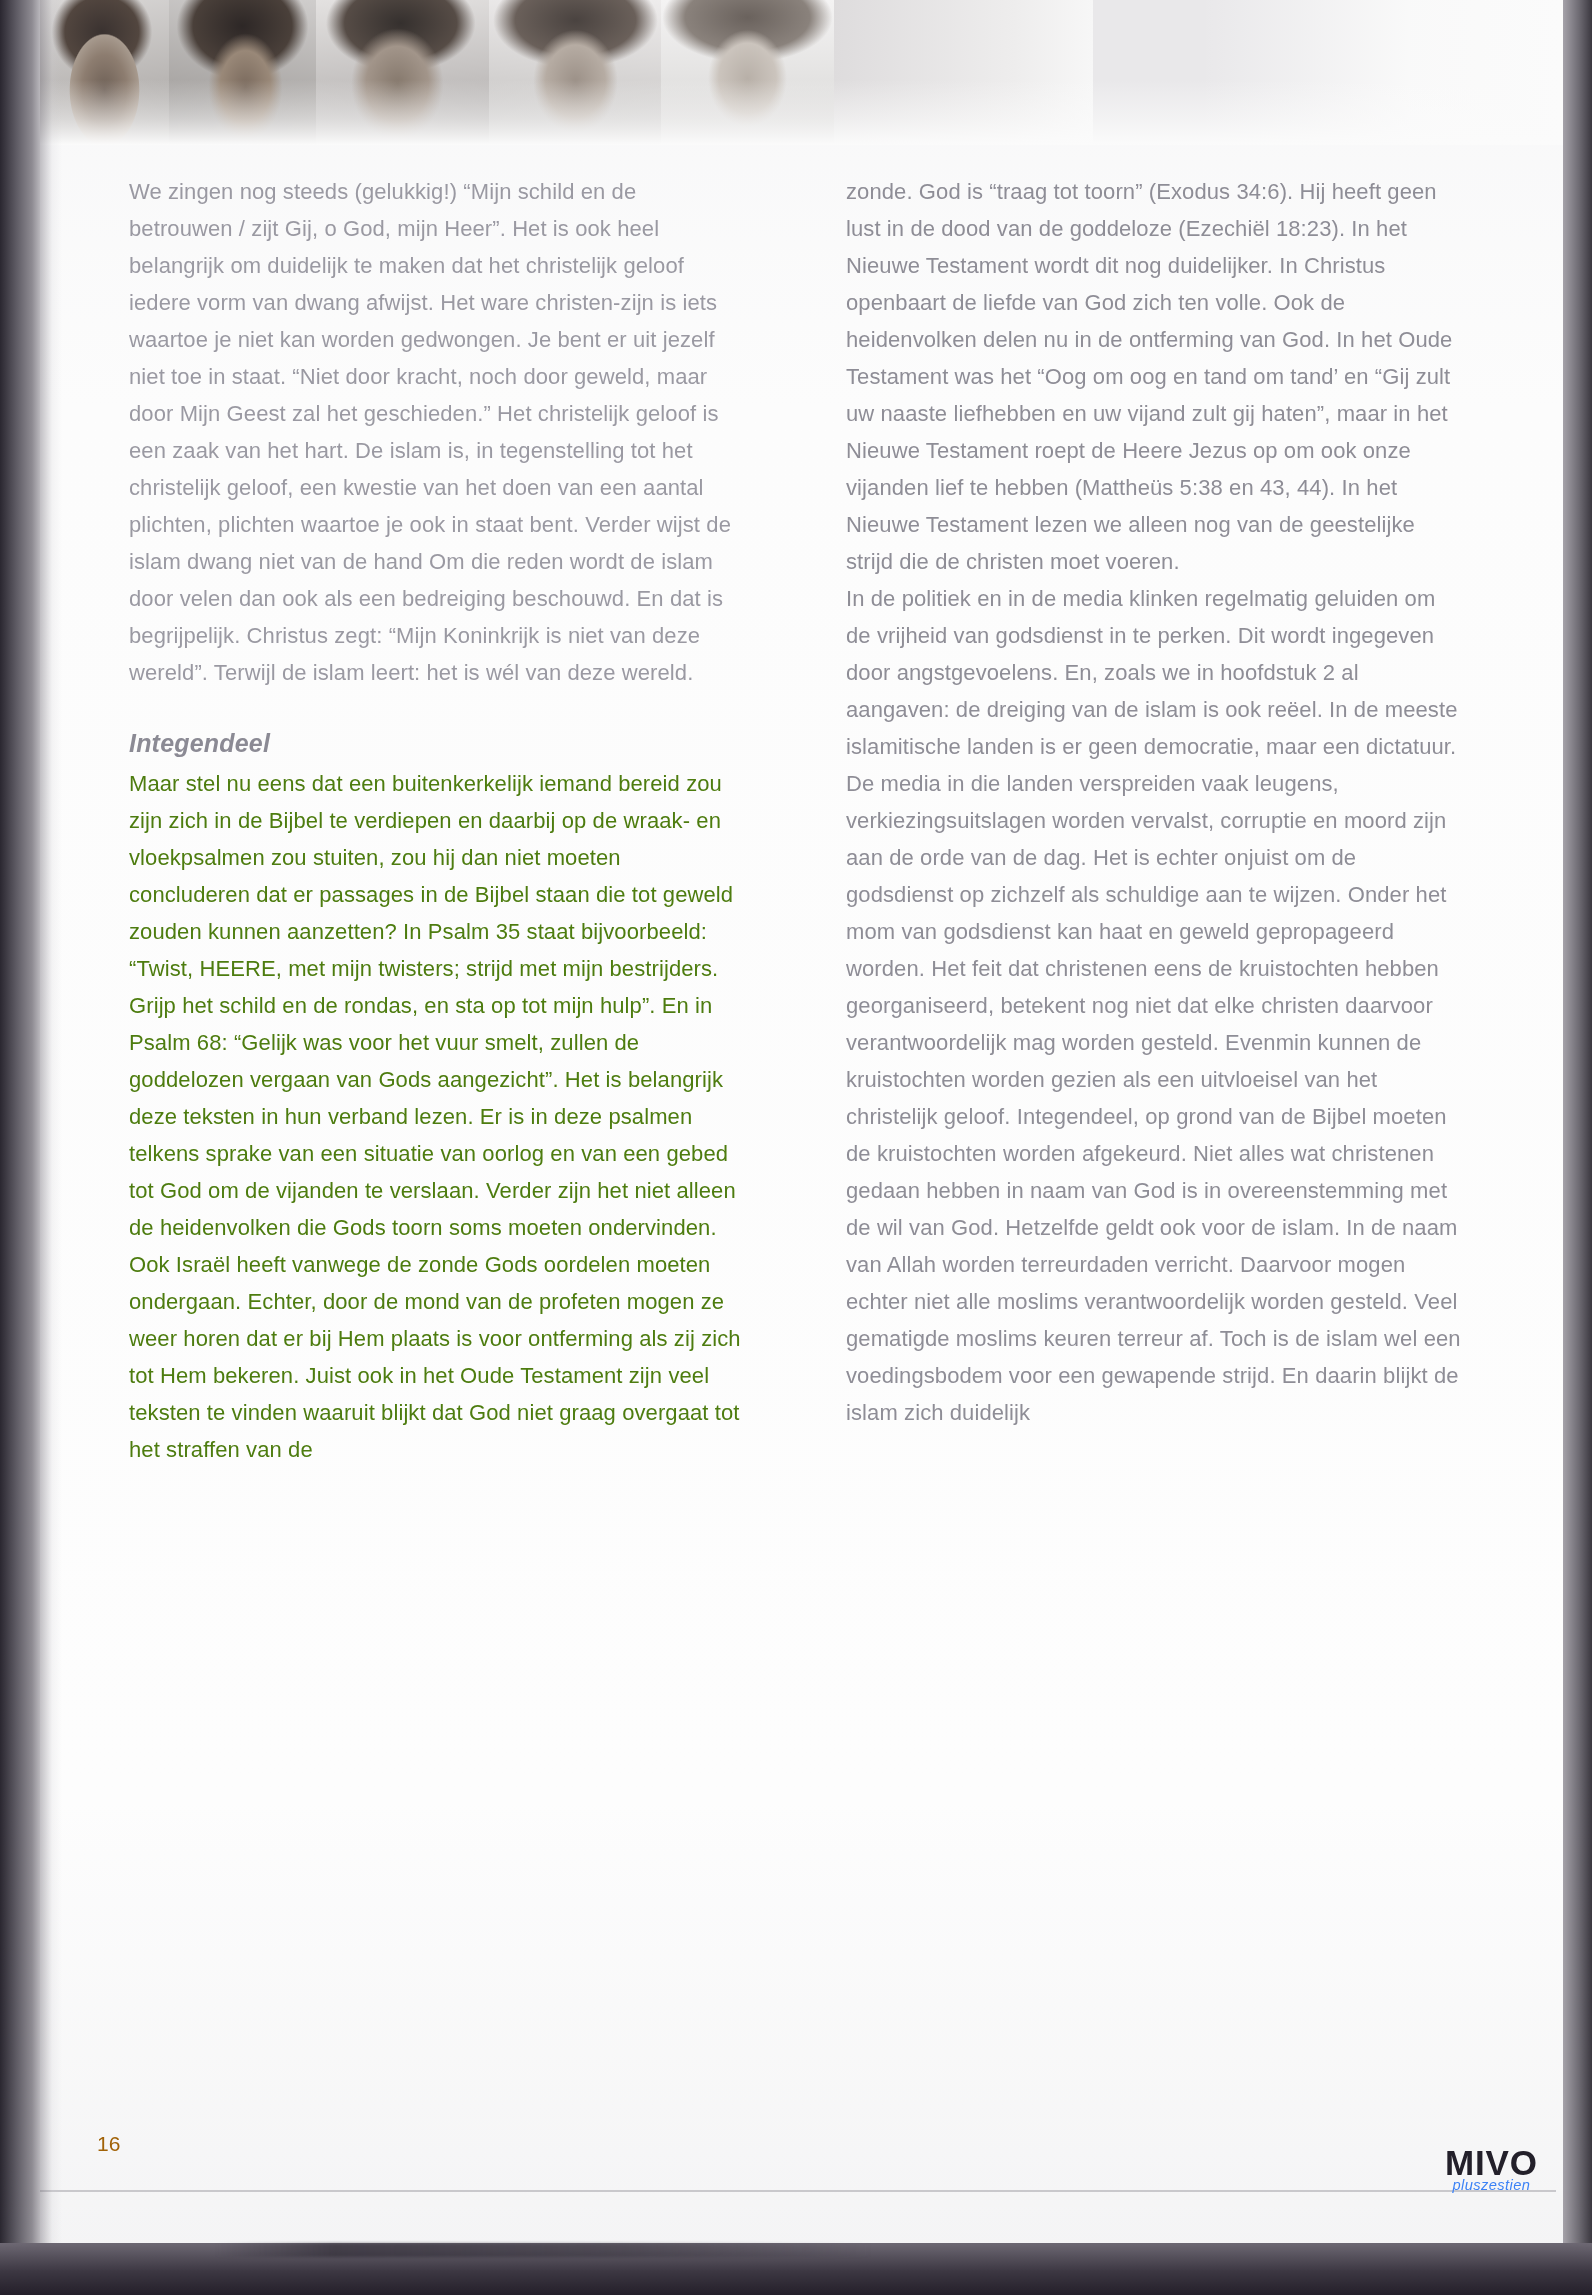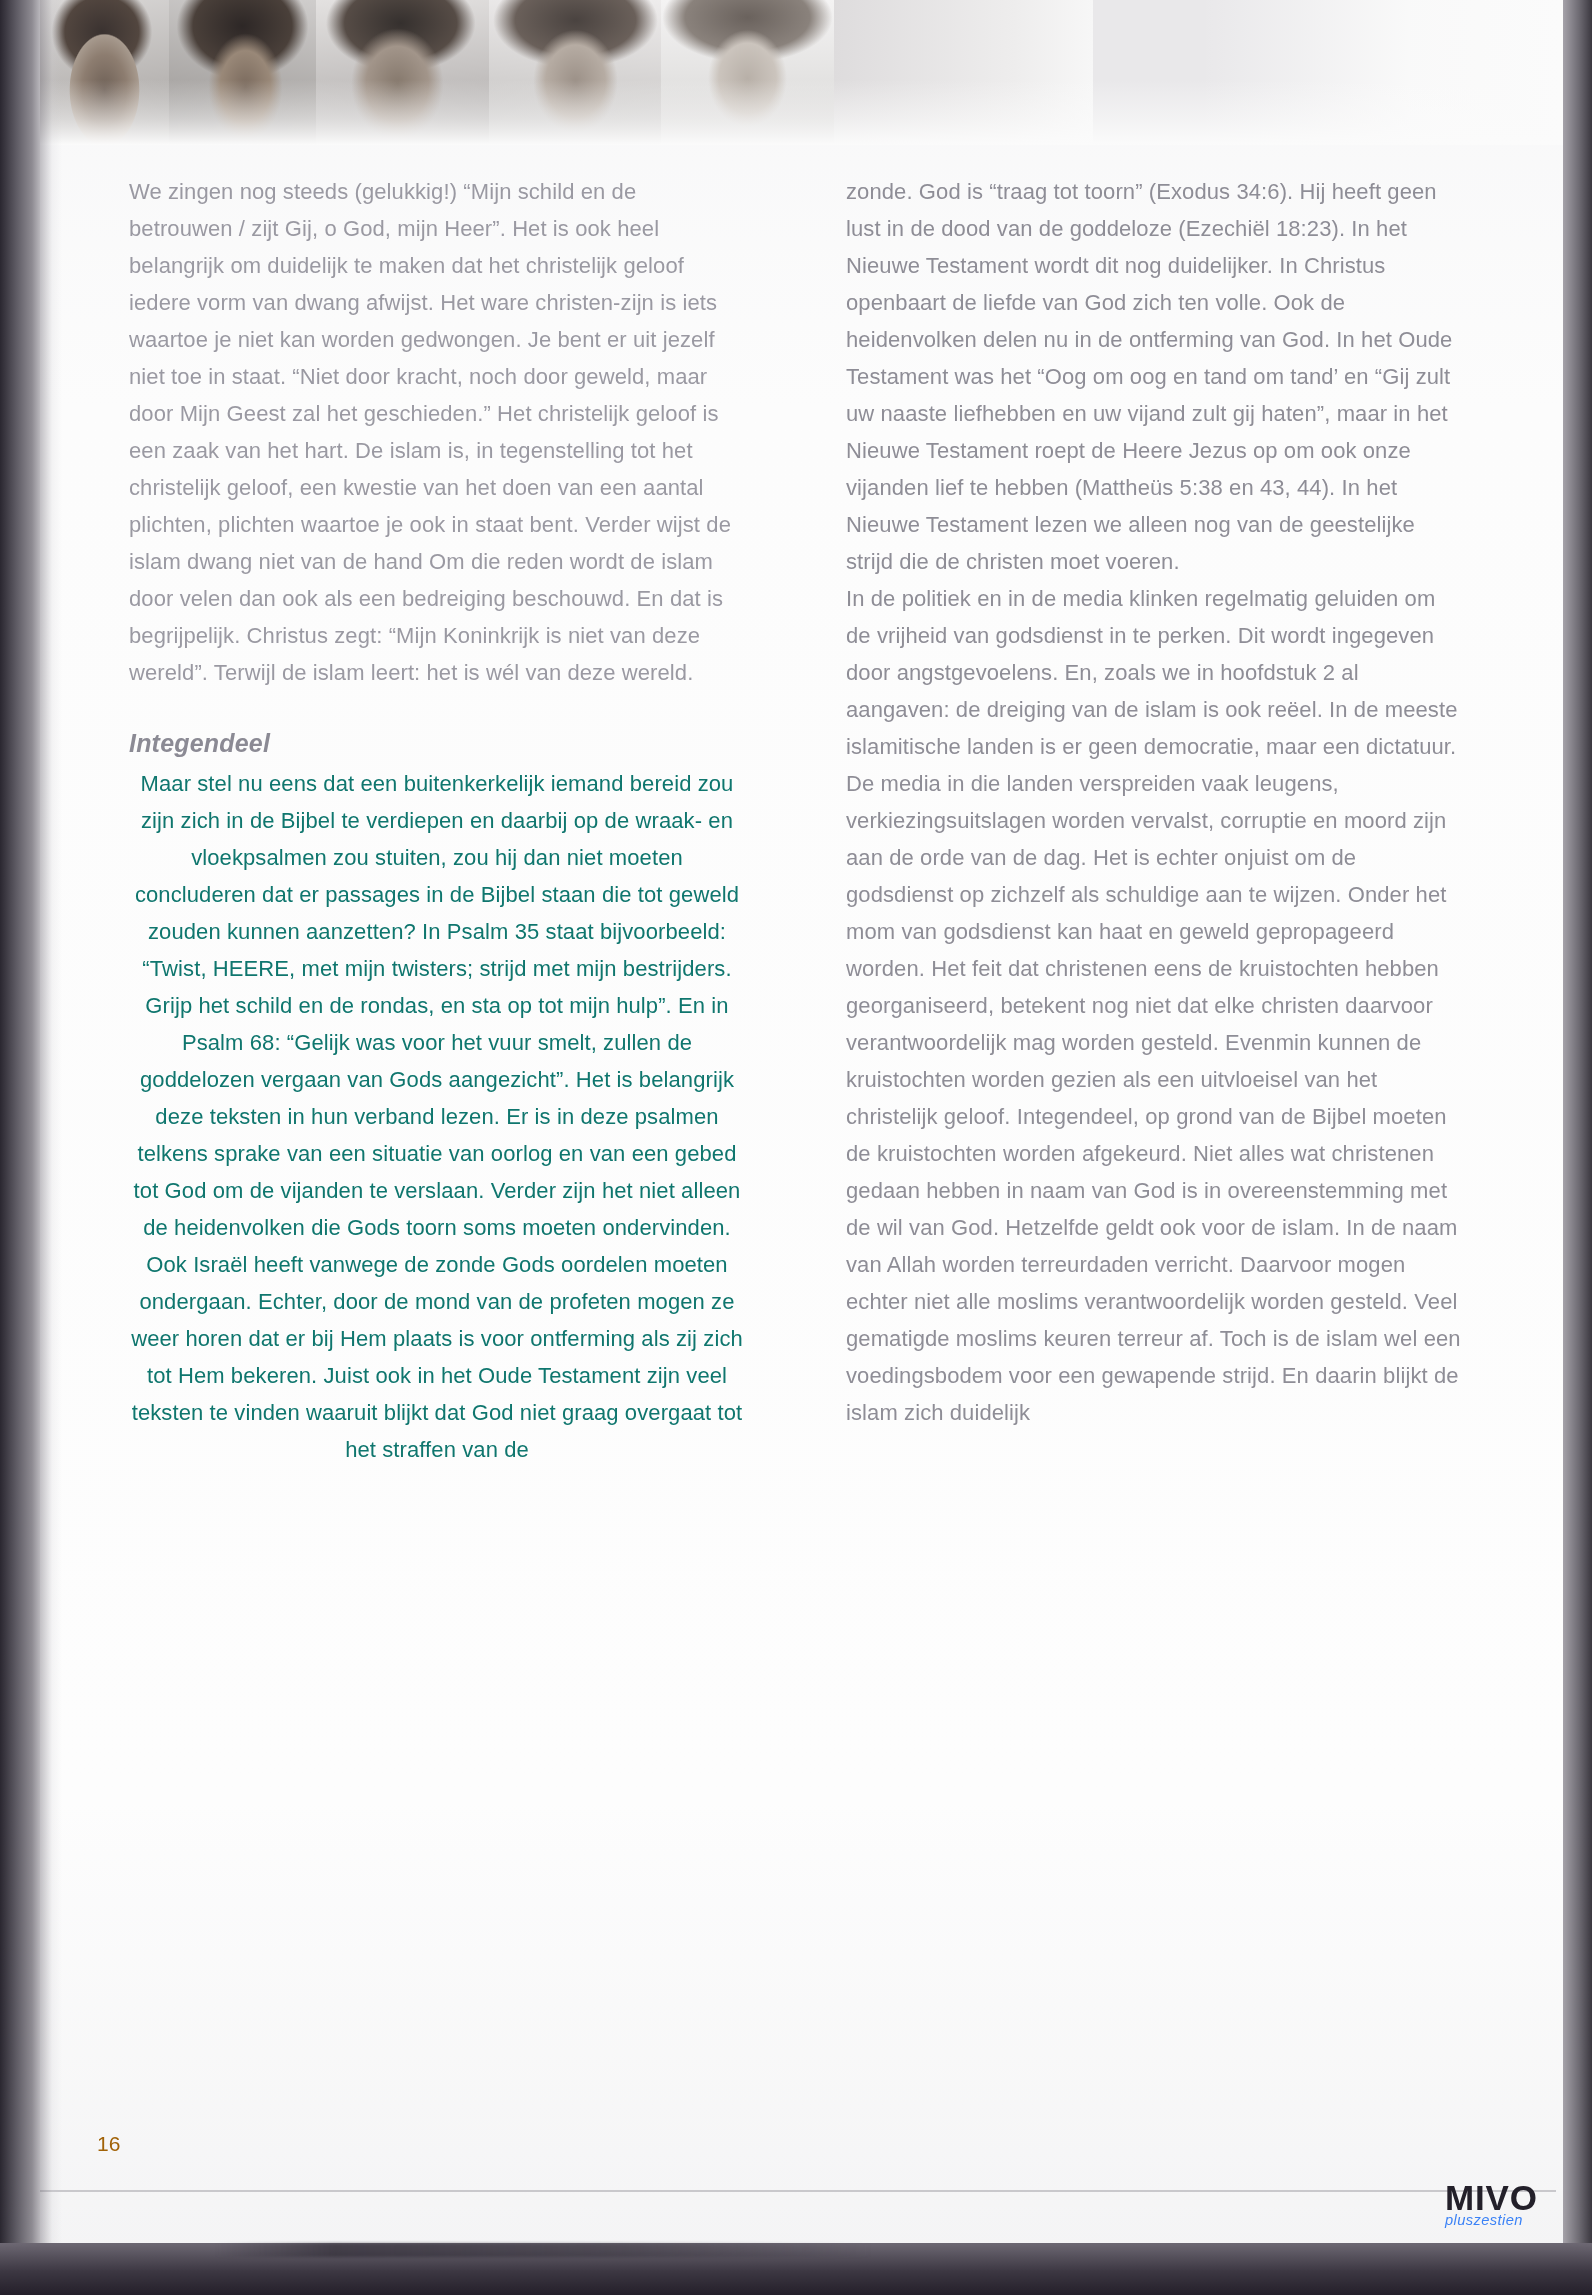--- a/index.html
+++ b/index.html
@@ -117,22 +117,21 @@
   }
   p.body {
     margin: 0 0 0 0;
     font-size: 22px;
     line-height: 37px;
     color: #9a99a2;
     text-align: left;
     letter-spacing: 0.1px;
   }
   p.body.dim {
-    color: #0f766e;
-    text-align: center;
+    color: #4d7c0f;
   }
   p.body.dark {
     color: #8e8d96;
   }
   h2.head {
     margin: 31px 0 3.5px 0;
     font-size: 25px;
     line-height: 35px;
     font-style: italic;
     font-weight: bold;
@@ -154,22 +153,21 @@
     position: absolute;
     left: 97px;
     top: 2132px;
     font-size: 21px;
     color: #a16207;
   }
   .brand {
     position: absolute;
     right: 54px;
     top: 2145px;
-    text-align: left;
-    margin-top: 35px;
+    text-align: center;
   }
   .brand-main {
     font-size: 35px;
     font-weight: bold;
     letter-spacing: 0.9px;
     color: #23202a;
     font-family: "Liberation Sans", sans-serif;
     line-height: 35px;
   }
   .brand-sub {

